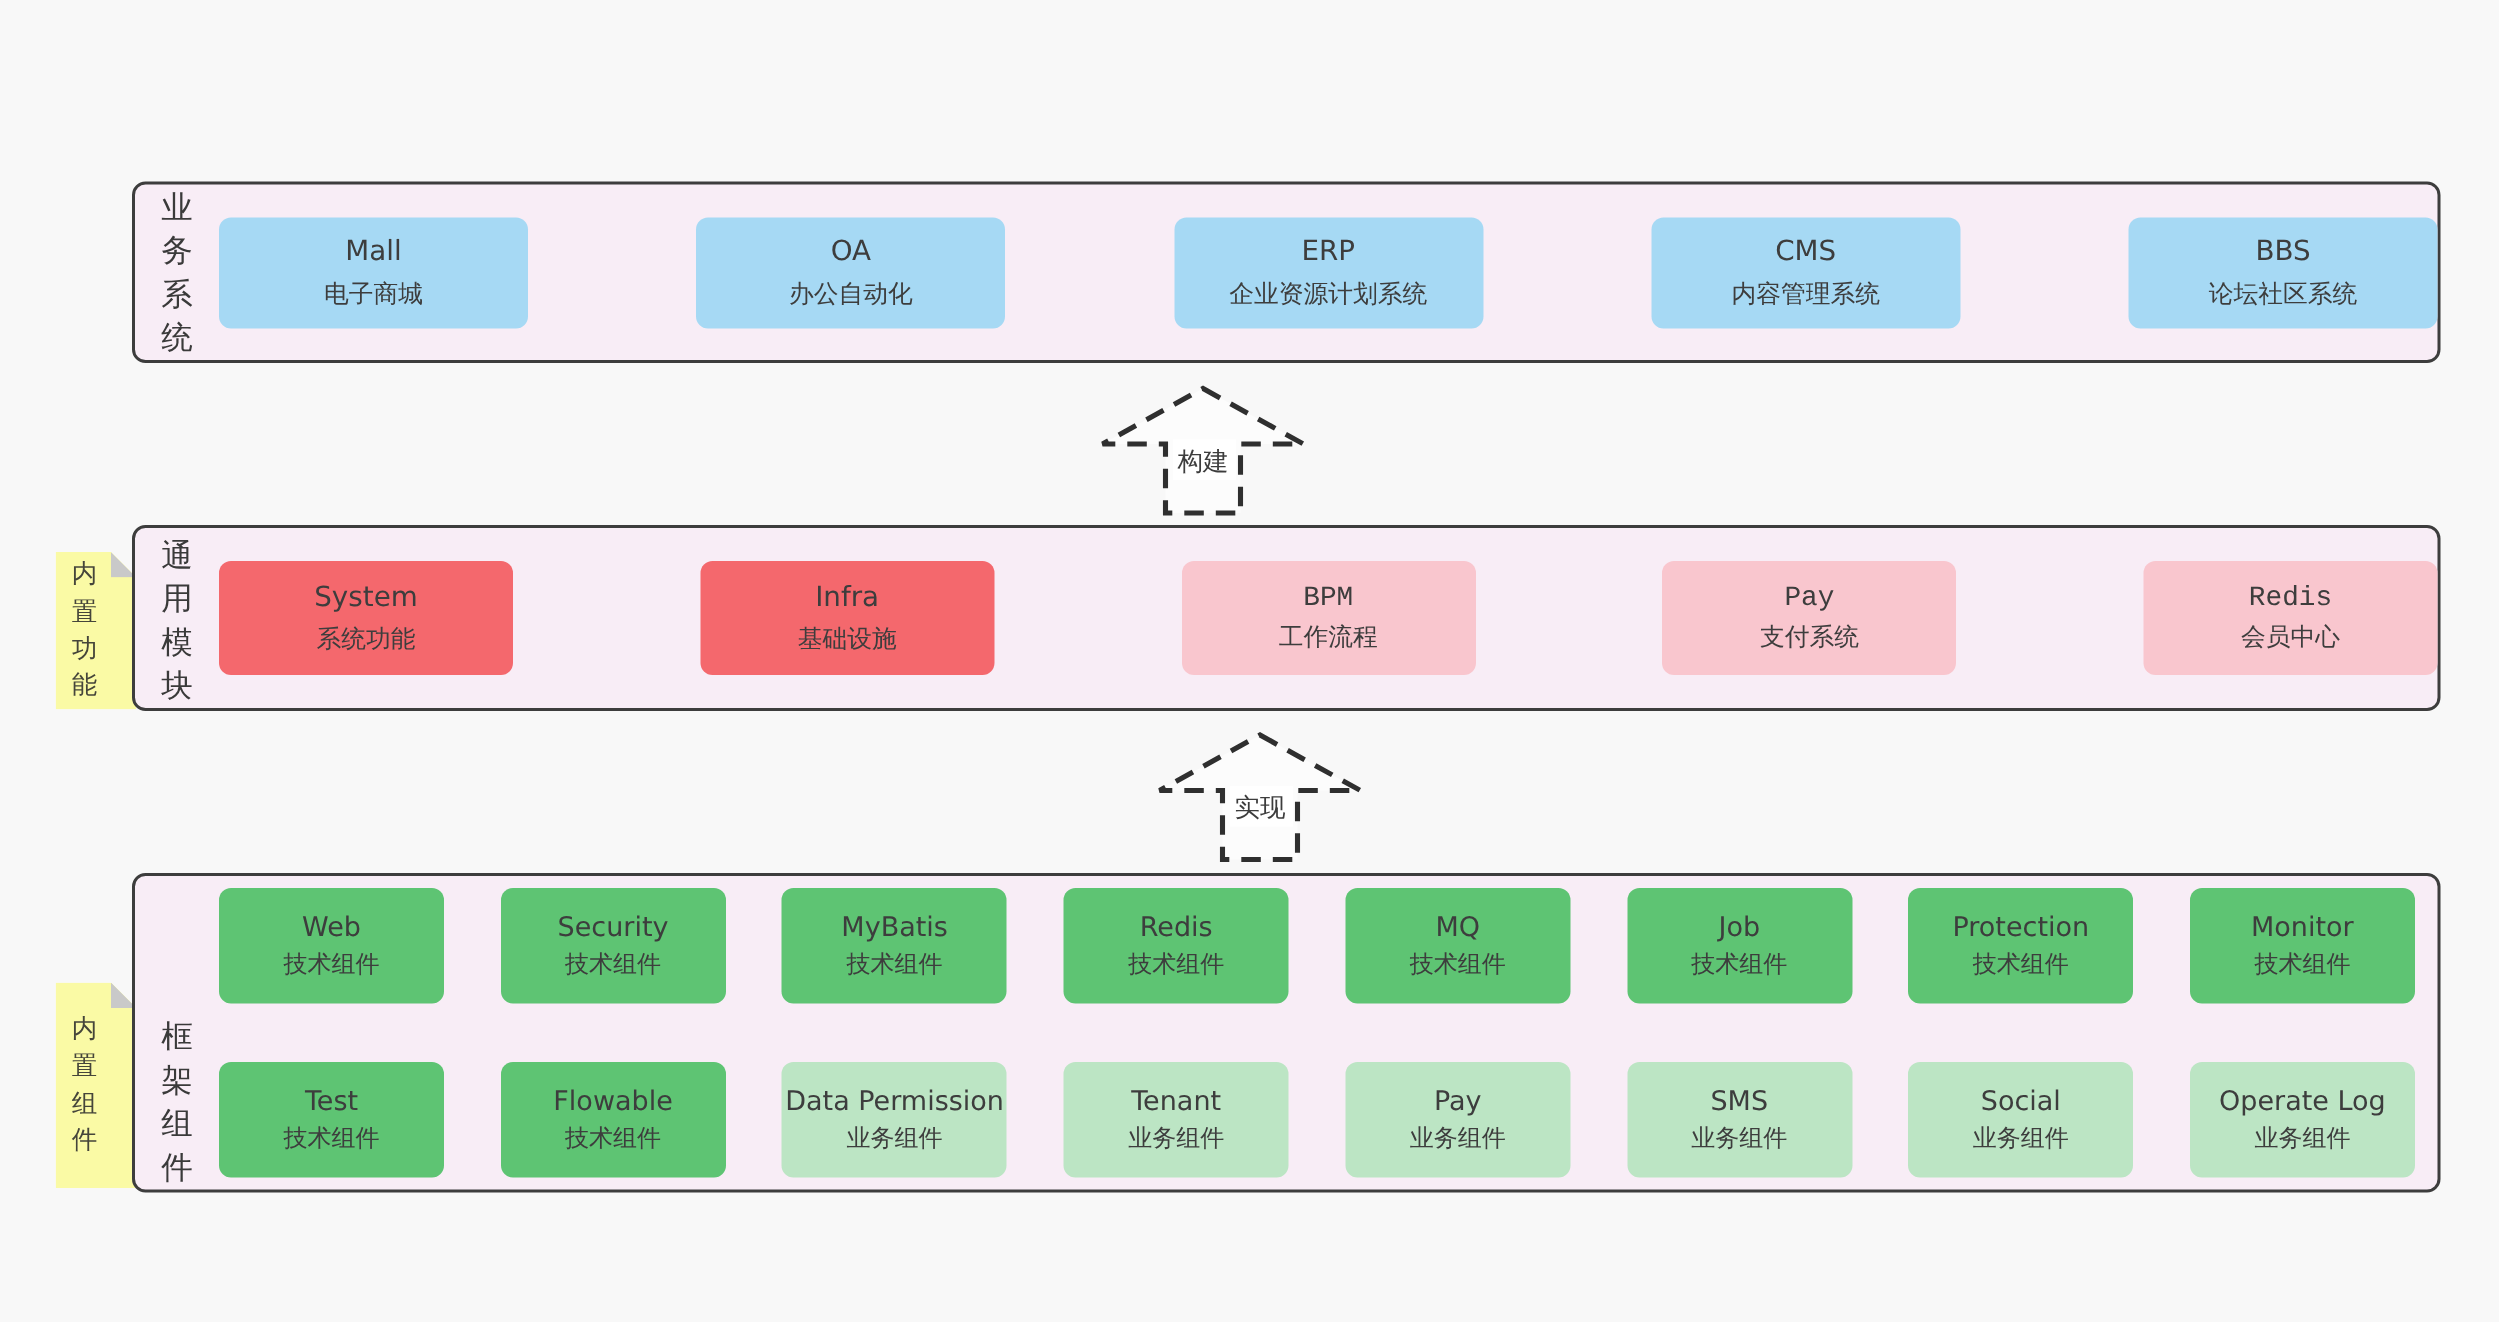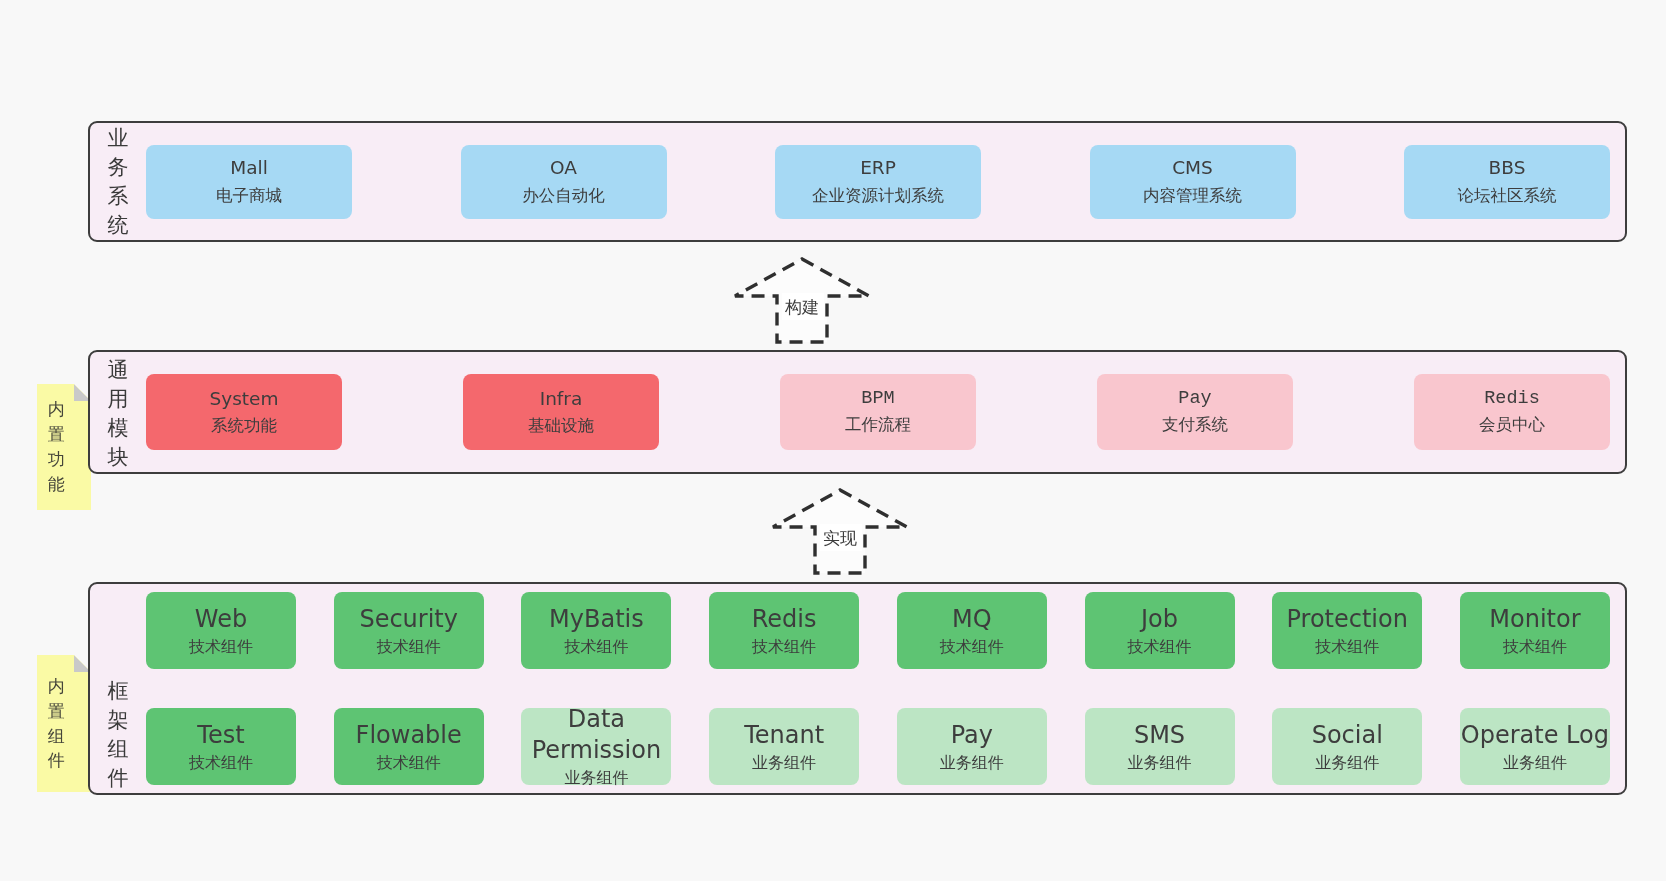--- a/index.html
+++ b/index.html
@@ -18,57 +18,57 @@
   .panel-top{top:121px;height:121px;}
   .panel-mid{top:350px;height:124px;}
   .panel-bot{top:582px;height:213px;}
   .panel-label{
     width:56px;flex:0 0 56px;display:flex;align-items:flex-end;justify-content:center;
     font-size:21px;color:#3a3a3a;
   }
   .vtext{width:1.1em;word-break:break-all;line-height:1.38;text-align:center;}
   .boxes-row{
     flex:1;display:flex;align-items:center;justify-content:space-between;
-    padding:0 15px 0 0;
+    padding:0 0 0 0;
   }
   .rows-col{
     flex:1;display:flex;flex-direction:column;justify-content:center;
     gap:23px;padding:0 15px 0 0;
   }
   
   .box{
     border-radius:8px;display:flex;flex-direction:column;
     align-items:center;justify-content:center;text-align:center;
     line-height:1.45;
   }
   .box .t{font-size:18.5px;}
   .box .s{font-size:16.5px;margin-top:2px;}
   .panel-top .box{width:206px;height:74px;}
   .panel-mid .box{width:196px;height:76px;}
   .panel-bot .box{width:150px;height:77px;}
-  .panel-bot .box .t{font-size:24px;line-height:1.3;}
+  .panel-bot .box .t{font-size:18px;line-height:1.3;}
   .panel-bot .box .s{font-size:16px;margin-top:2px;line-height:1.3;}
   .blue{background:#a6d9f4;}
   .red{background:#f4686d;}
   .pink{background:#f9c6ce;font-family:Liberation Mono, monospace;}
   .green{background:#5ec473;}
   .lightgreen{background:#bce5c4;}
   
   .note{
     position:absolute;left:37px;width:54px;background:#fafaa5;z-index:1;
     clip-path:polygon(0 0,calc(100% - 17px) 0,100% 17px,100% 100%,0 100%);
     display:flex;align-items:center;justify-content:flex-start;
     font-size:17px;color:#45453a;
   }
   .note .fold{
     position:absolute;top:0;right:0;width:17px;height:17px;background:#c9c9c9;
     clip-path:polygon(0 0,100% 100%,0 100%);
   }
   .note .vtext{margin-left:10px;line-height:1.47;}
-  .note-mid{top:384px;height:126px;}
+  .note-mid{top:368px;height:105px;}
   .note-bot{top:655px;height:137px;}
   
   .arrow{position:absolute;width:140px;height:90px;z-index:3;}
   .arrow-1{left:732px;top:256px;}
   .arrow-2{left:770px;top:487px;text-decoration:underline;}
   .arrow svg{display:block;}
   .arrow text{
     font-size:17px;fill:#3d3d3d;
     font-family:"DejaVu Sans","Liberation Sans",sans-serif;
   }

